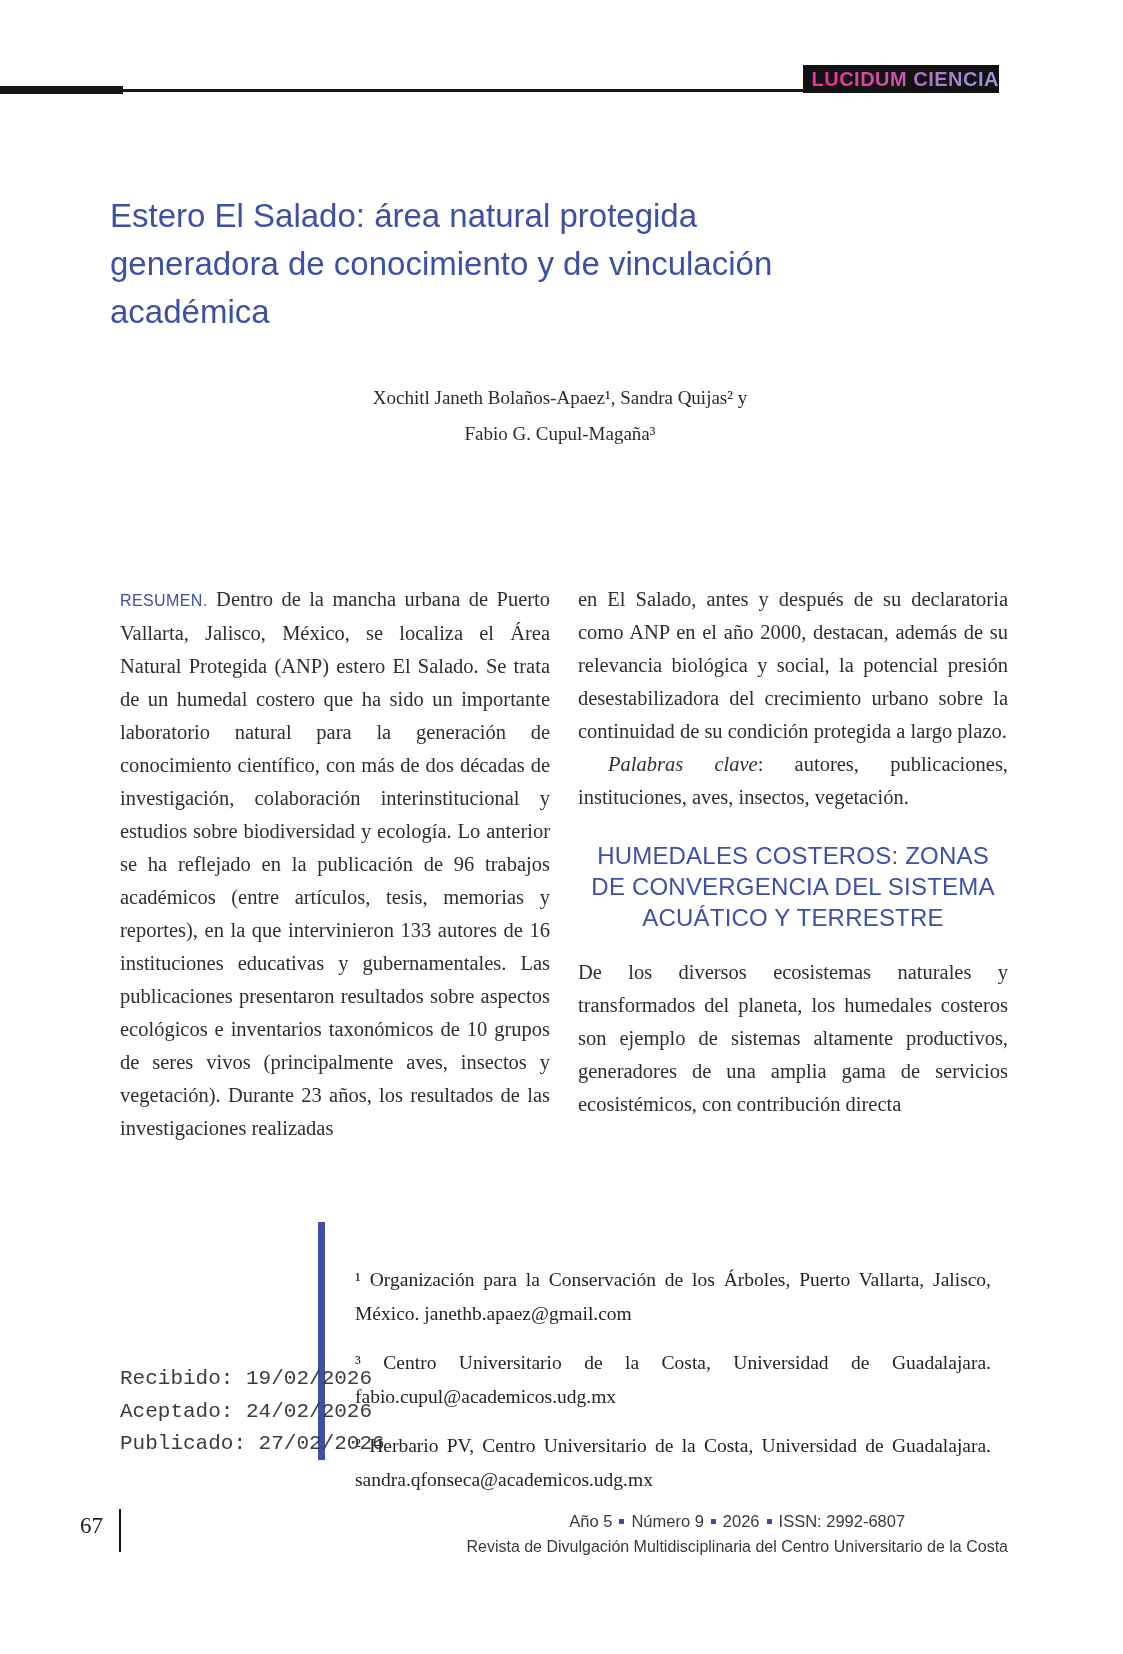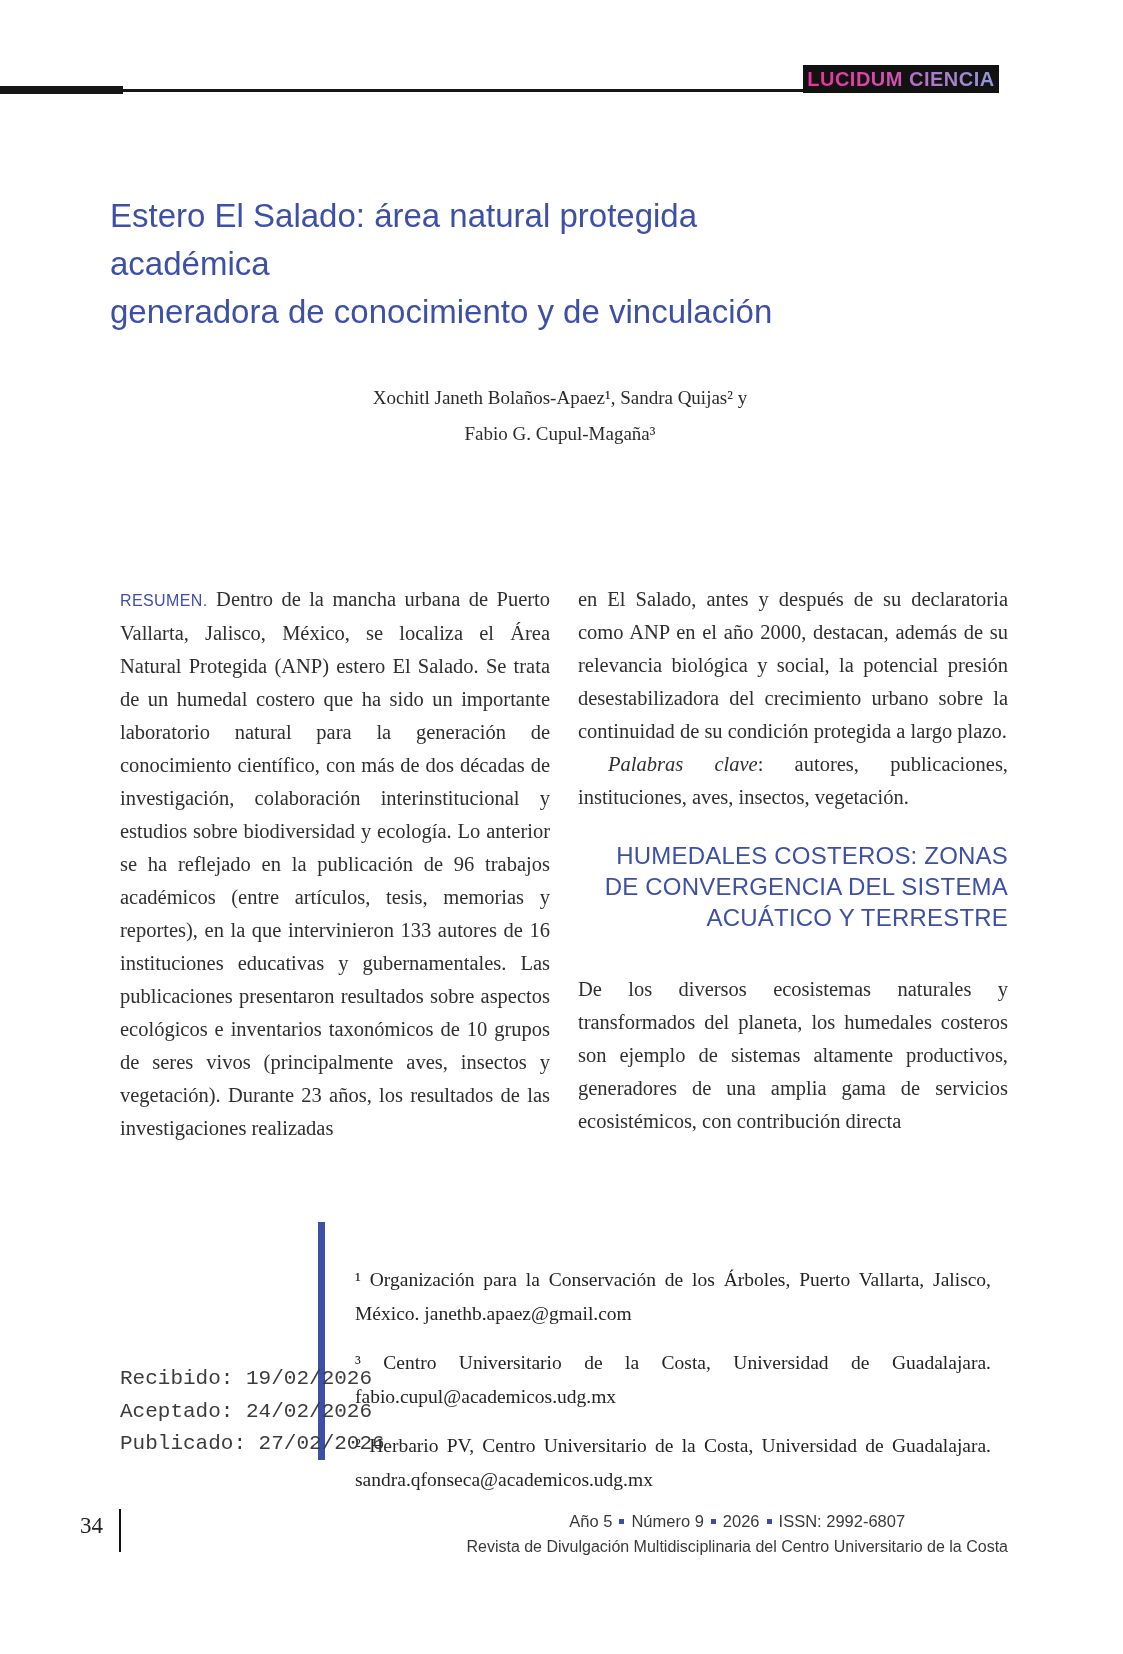--- a/index.html
+++ b/index.html
@@ -10,21 +10,21 @@
     background:#ffffff;
     font-family:"Liberation Serif", serif;
     color:#2f2f2f;
     overflow:hidden;
   }
   
   .rule-thick{position:absolute;left:0;top:86px;width:123px;height:8px;background:#161616;}
   .rule-thin{position:absolute;left:123px;top:89px;width:680px;height:3px;background:#161616;}
   .logo-box{
     position:absolute;left:803px;top:65px;width:196px;height:28px;
-    background:#121212;display:flex;align-items:center;justify-content:center;
+    background:#121212;display:flex;align-items:center;justify-content:flex-end;
   }
   .logo-text{
     font-family:"Liberation Sans", sans-serif;font-weight:bold;font-size:20px;letter-spacing:.5px;white-space:nowrap;
   }
   .logo-w1{background:linear-gradient(90deg,#ef2f9a,#cf55b2);-webkit-background-clip:text;background-clip:text;color:transparent;}
   .logo-w2{background:linear-gradient(90deg,#b96cc6,#9398d8);-webkit-background-clip:text;background-clip:text;color:transparent;}
 
   
   .title{
     position:absolute;left:110px;top:192px;width:900px;text-align:left;
@@ -44,21 +44,21 @@
   .col p{margin:0;}
   .col-left{left:120px;}
   .col-right{left:578px;}
   .resumen-label{
     font-family:"Liberation Sans", sans-serif;color:#3d50a5;font-size:16px;letter-spacing:.4px;
   }
   .keywords{text-indent:30px;}
   .kw-label{font-style:italic;}
   .section-heading{
     font-family:"Liberation Sans", sans-serif;color:#3d50a5;
-    font-size:24px;line-height:31px;margin:26px 0 40px 0;text-align:right;letter-spacing:.2px;
+    font-size:24px;line-height:31px;margin:26px 0 23px 0;text-align:center;letter-spacing:.2px;
   }
 
   
   .fn-bar{position:absolute;left:318px;top:1222px;width:7px;height:238px;background:#3d50a5;}
   .footnotes{
     position:absolute;left:339px;top:1247px;width:668px;
     font-size:19.5px;line-height:33.5px;text-align:justify;color:#242424;
   }
   .footnotes p{margin:16px;}
 
@@ -85,22 +85,22 @@
 <div class="page">
 
   <div class="rule-thick"></div>
   <div class="rule-thin"></div>
   <div class="logo-box">
     <span class="logo-text"><span class="logo-w1">LUCIDUM</span> <span class="logo-w2">CIENCIA</span></span>
   </div>
 
   <div class="title">
     <div>Estero El Salado: área natural protegida</div>
+    <div>generadora de conocimiento y de vinculación</div>
     <div>académica</div>
-    <div>generadora de conocimiento y de vinculación</div>
   </div>
 
   <div class="authors">
     <div>Xochitl Janeth Bolaños-Apaez¹, Sandra Quijas² y</div>
     <div>Fabio G. Cupul-Magaña³</div>
   </div>
 
   <div class="col col-left">
     <p><span class="resumen-label">RESUMEN.</span> <span>Dentro de la mancha urbana de Puerto Vallarta, Jalisco, México, se localiza el Área Natural Protegida (ANP) estero El Salado. Se trata de un humedal costero que ha sido un importante laboratorio natural para la generación de conocimiento científico, con más de dos décadas de investigación, colaboración interinstitucional y estudios sobre biodiversidad y ecología. Lo anterior se ha reflejado en la publicación de 96 trabajos académicos (entre artículos, tesis, memorias y reportes), en la que intervinieron 133 autores de 16 instituciones educativas y gubernamentales. Las publicaciones presentaron resultados sobre aspectos ecológicos e inventarios taxonómicos de 10 grupos de seres vivos (principalmente aves, insectos y vegetación). Durante 23 años, los resultados de las investigaciones realizadas</span></p>
   </div>
@@ -122,21 +122,21 @@
     <p><span>³</span> <span>Centro Universitario de la Costa, Universidad de Guadalajara. fabio.cupul@academicos.udg.mx</span></p>
     <p><span>²</span> <span>Herbario PV, Centro Universitario de la Costa, Universidad de Guadalajara. sandra.qfonseca@academicos.udg.mx</span></p>
   </div>
 
   <div class="dates">
     <div>Recibido: 19/02/2026</div>
     <div>Aceptado: 24/02/2026</div>
     <div>Publicado: 27/02/2026</div>
   </div>
 
-  <div class="footer-pageno">34</div>
+  <div class="footer-pageno">67</div>
   <div class="footer-divider"></div>
   <div class="footer-info">
     <div class="footer-line1">
       <span>Año 5</span><span class="sq"></span><span>Número 9</span><span class="sq"></span><span>2026</span><span class="sq"></span><span>ISSN: 2992-6807</span>
     </div>
     <div class="footer-line2">Revista de Divulgación Multidisciplinaria del Centro Universitario de la Costa</div>
   </div>
 
 </div>
 

